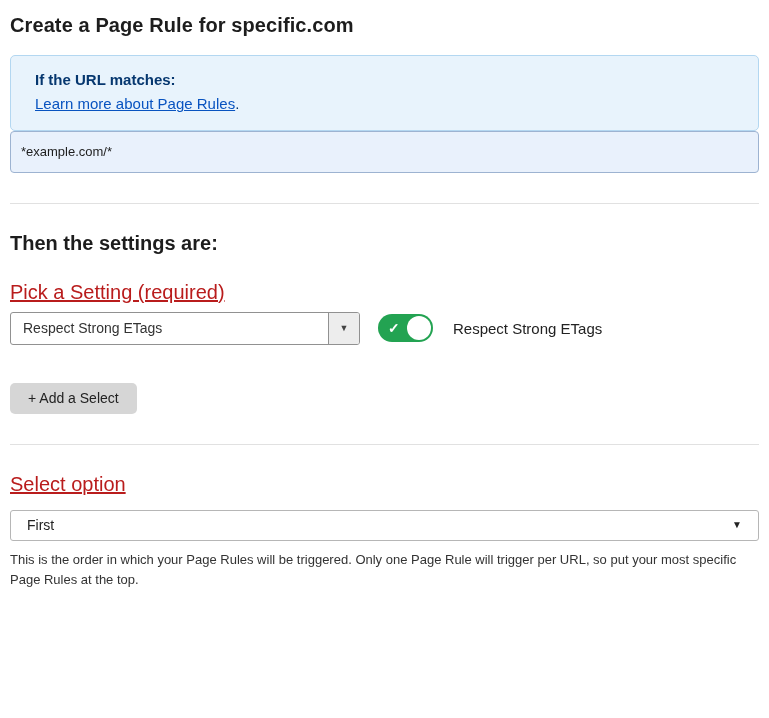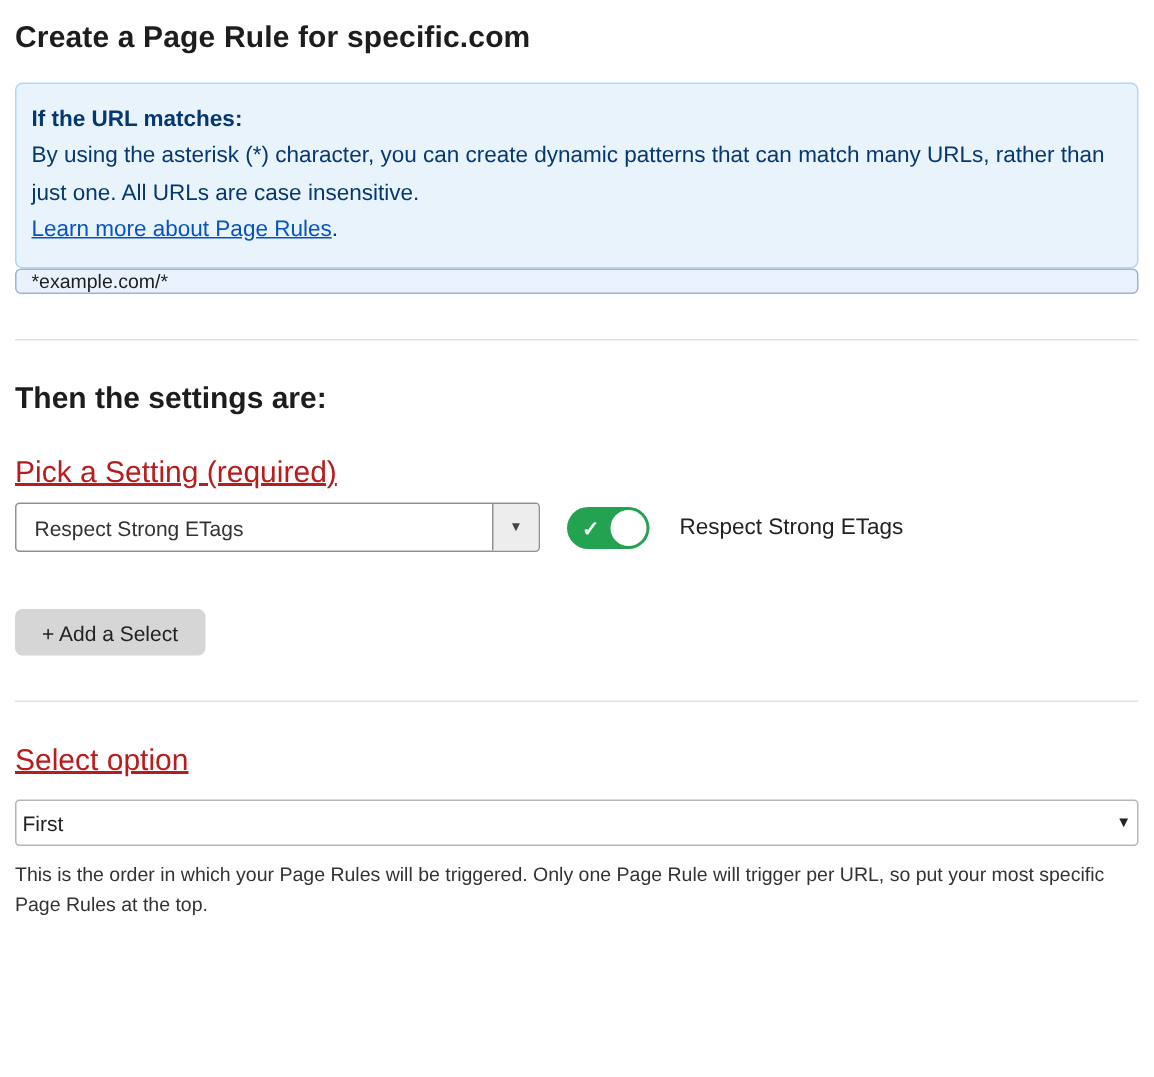--- a/index.html
+++ b/index.html
@@ -18,39 +18,39 @@
     color: #1d1d1d;
     margin: 6px 0 18px 0;
     letter-spacing: .1px;
   }
 
   
   .info-box {
     background: var(--info-bg, #e8f3fc);
     border: 1px solid var(--info-border, #b3d7f1);
     border-radius: 5px;
-    padding: 12px 16px 13px 10px;
+    padding: 12px 16px 13px 24px;
     color: var(--info-text, #06376f);
     font-size: 15px;
     line-height: 1.62;
   }
   .info-heading { font-weight: 700; }
   .info-link { color: var(--link, #0853c0); text-decoration: underline; cursor: pointer; }
 
   
   .field-label {
     display: block;
     font-size: 14px;
     color: #333;
     margin: 24px 0 9px 0;
   }
   .url-input {
     display: block;
     width: 100%;
-    height: 17px;
+    height: 42px;
     background: var(--input-bg, #e9f1fc);
     border: 1px solid var(--input-border, #9db3d1);
     border-radius: 4px;
     padding: 0 10px;
     font-size: 13px;
     font-family: inherit;
     color: #1d1d1d;
   }
 
   hr.divider {
@@ -146,21 +146,21 @@
   
   .order-select {
     width: 100%;
     height: 31px;
     background: #fff;
     border: 1px solid #b6b6b6;
     border-radius: 3px;
     display: flex;
     align-items: center;
     justify-content: space-between;
-    padding: 0 4px;
+    padding: 0 16px;
     font-size: 14px;
     color: #222;
     cursor: pointer;
     margin-top: 14px;
   }
   .caret-dark { font-size: 10px; color: #222; line-height: 1; }
 
   .help-text {
     margin-top: 9px;
     font-size: 13px;
@@ -171,21 +171,20 @@
 </style>
 </head>
 <body>
 
 <div class="page">
 
   <h1 class="page-title">Create a Page Rule for specific.com</h1>
 
   <div class="info-box">
     <div class="info-heading">If the URL matches:</div>
-    <div class="info-body">By using the asterisk (*) character, you can create dynamic patterns that can match many URLs, rather than just one. All URLs are case insensitive.</div>
     <div class="info-link-row"><a class="info-link" href="#">Learn more about Page Rules</a><span>.</span></div>
   </div>
 
   <input class="url-input" type="text" value="*example.com/*" style="">
 
   <hr class="divider">
 
   <h2 class="section-heading">Then the settings are:</h2>
 
   <div class="sub-label">Pick a Setting (required)</div>

